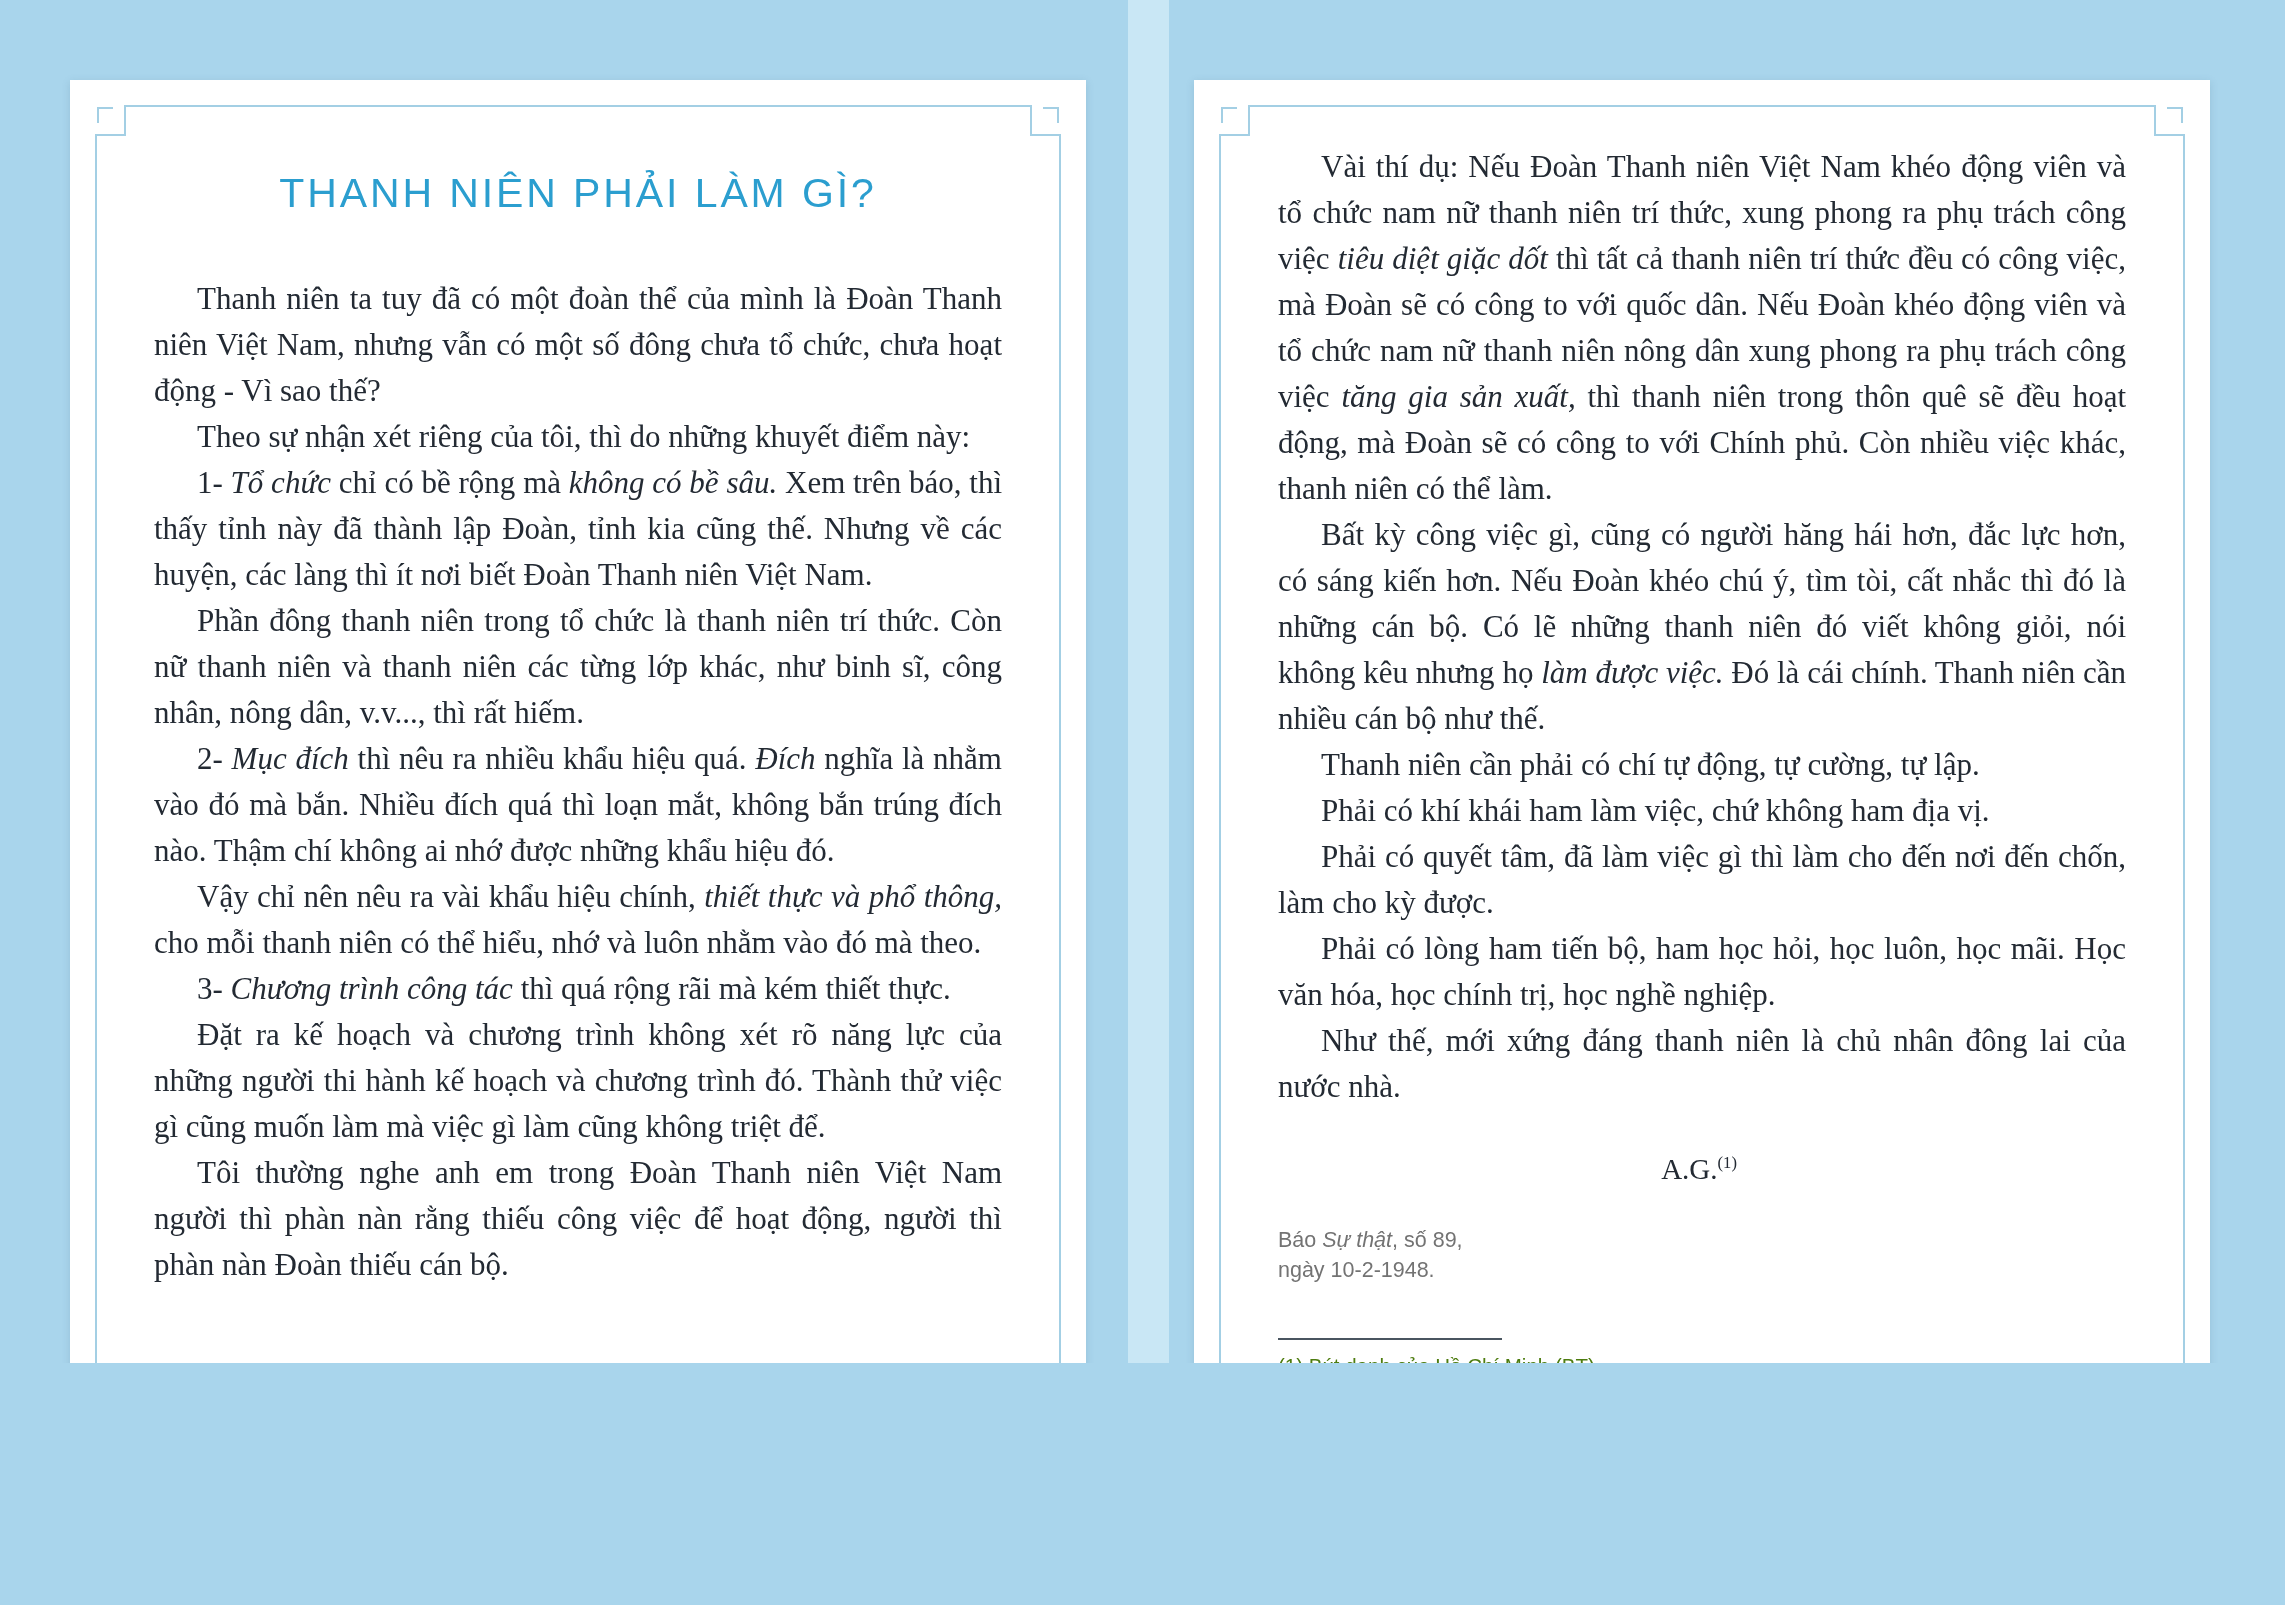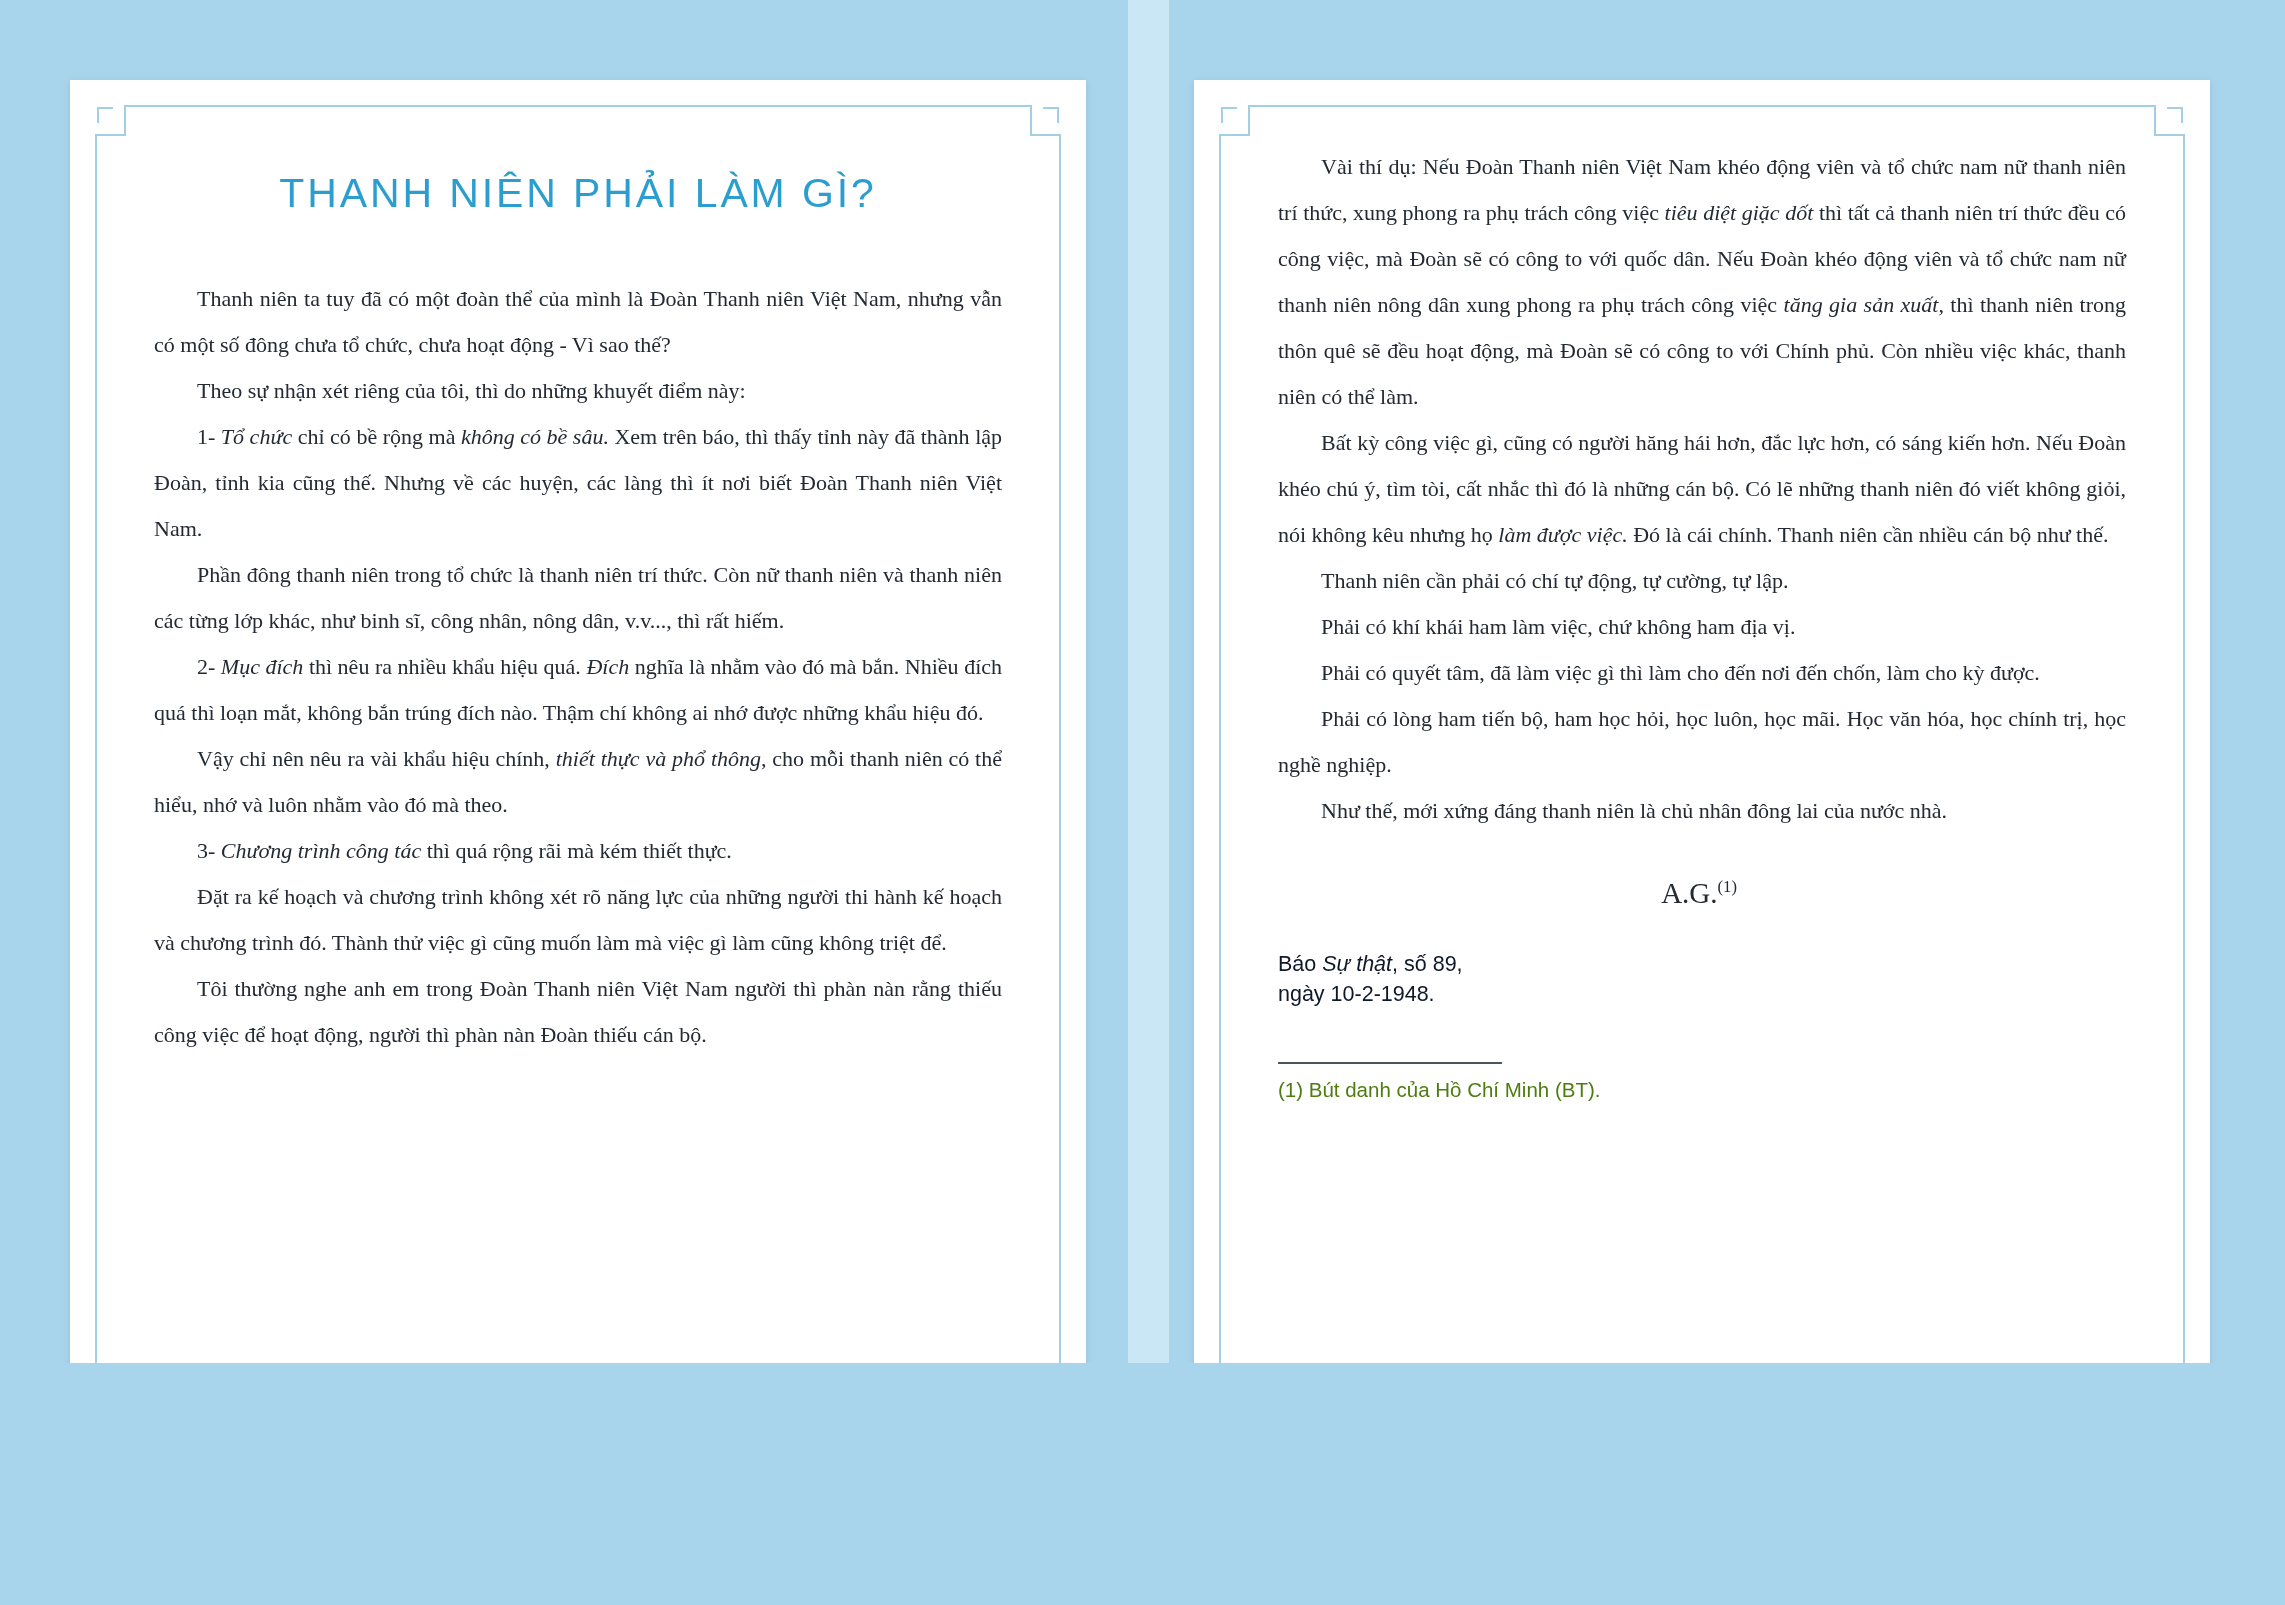--- a/index.html
+++ b/index.html
@@ -24,26 +24,26 @@
   .c-tr{top:-2px;right:-2px;border-left:2px solid var(--frame);border-bottom:2px solid var(--frame);}
   .c-tr::after{content:'';position:absolute;top:2px;right:2px;width:13.7px;height:13.7px;border-top:2px solid var(--frame);border-right:2px solid var(--frame);}
   .c-bl{bottom:-2px;left:-2px;border-right:2px solid var(--frame);border-top:2px solid var(--frame);}
   .c-bl::after{content:'';position:absolute;bottom:2px;left:2px;width:13.7px;height:13.7px;border-bottom:2px solid var(--frame);border-left:2px solid var(--frame);}
   .c-br{bottom:-2px;right:-2px;border-left:2px solid var(--frame);border-top:2px solid var(--frame);}
   .c-br::after{content:'';position:absolute;bottom:2px;right:2px;width:13.7px;height:13.7px;border-bottom:2px solid var(--frame);border-right:2px solid var(--frame);}
   .content{position:absolute;inset:0;box-sizing:border-box;}
   .page.left .content{padding:84px 84px 0 84px;}
   .page.right .content{padding:64px 84px 0 84px;}
   .page-title{font-family:"Liberation Sans", sans-serif;font-weight:400;font-size:41px;letter-spacing:2.9px;color:var(--accent);text-align:center;margin:5.9px 0 59px 0;}
-  .body-text{font-size:22px;line-height:46px;}
+  .body-text{font-size:31px;line-height:46px;}
   .para{margin:0;text-indent:43px;text-align:justify;}
   .para em{font-style:italic;}
   .signature{margin-top:43px;text-align:center;font-size:29px;padding-right:5.9px;}
   .signature sup{font-size:16.6px;vertical-align:super;}
-  .source{margin-top:39px;font-family:"Liberation Sans", sans-serif;font-size:21.5px;line-height:30px;color:#0f172a;}
+  .source{margin-top:39px;font-family:"Liberation Sans", sans-serif;font-size:21.5px;line-height:30px;color:#737373;}
   .source em{font-style:italic;}
   .footnote-block{margin-top:53px;}
   .footnote-divider{width:224px;border:none;border-top:2px solid #4a5560;margin:0 0 13.7px 0;}
   .footnote{font-family:"Liberation Sans", sans-serif;font-size:20.5px;color:#4d7c0f;margin:0;}
   .badge{position:absolute;left:50%;bottom:-25px;transform:translateX(-50%);width:51px;height:51px;border-radius:50%;background:var(--accent);color:#4c1d95;font-family:"Liberation Sans", sans-serif;font-size:21.5px;display:flex;align-items:center;justify-content:center;z-index:3;}
 </style>
 </head>
 <body>
 
 <div class="canvas">

